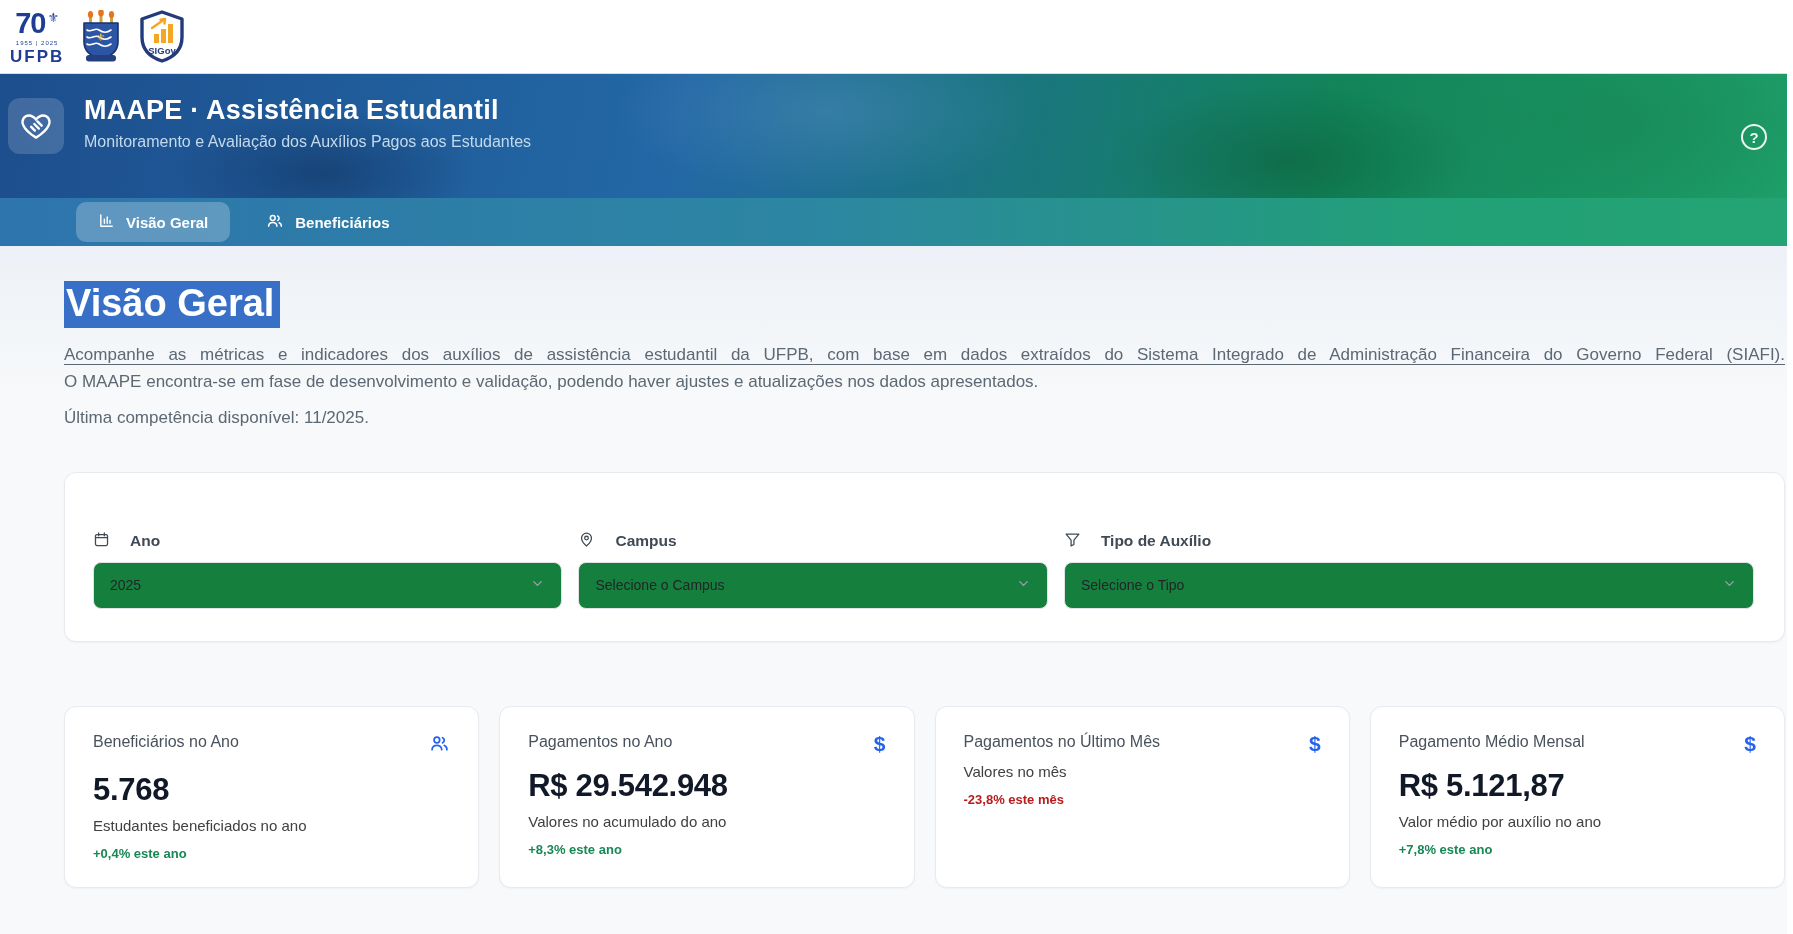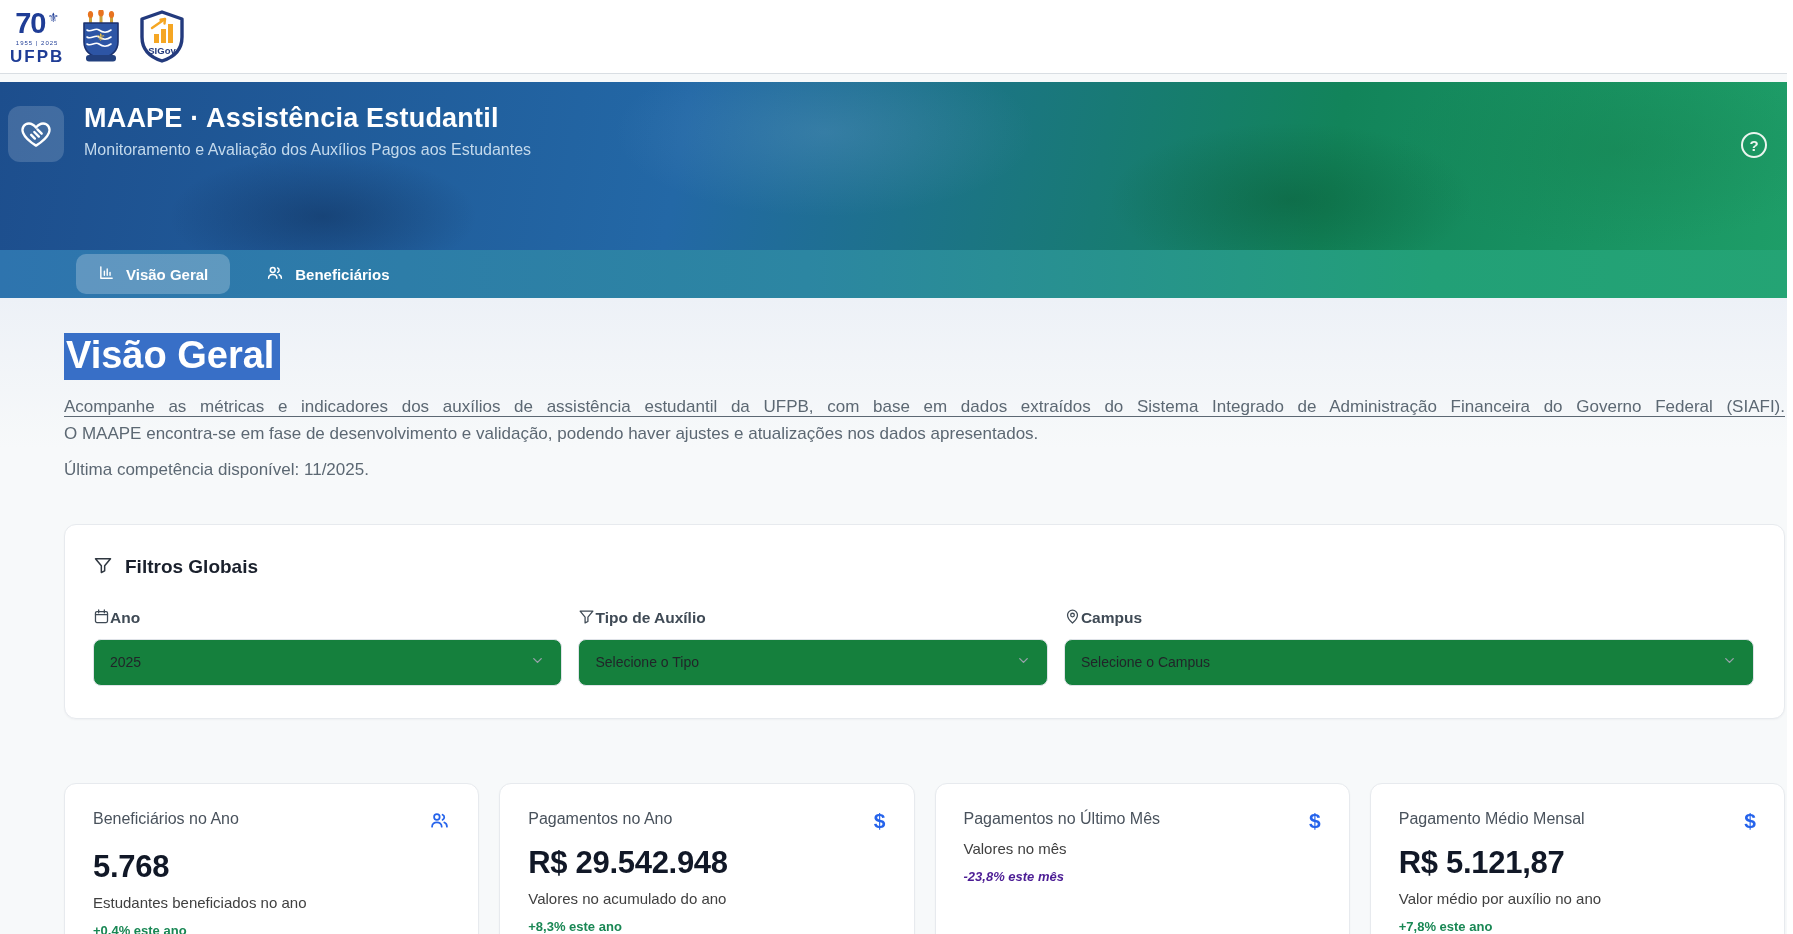--- a/index.html
+++ b/index.html
@@ -10,21 +10,21 @@
   .topbar { height:74px; background:#ffffff; border-bottom:1px solid #d9dee3; display:flex; align-items:center; padding-left:10px; gap:16px; }
   .logo-ufpb70 { display:flex; flex-direction:column; align-items:center; color:#1f3d96; line-height:1; }
   .logo-ufpb70 .seventy { display:flex; align-items:flex-start; gap:2px; }
   .logo-ufpb70 .seventy .n { font-size:29px; font-weight:900; letter-spacing:-1px; }
   .logo-ufpb70 .seventy .fleur { font-size:13px; margin-top:2px; }
   .logo-ufpb70 .years { font-size:6px; letter-spacing:1px; margin:2px 0; }
   .logo-ufpb70 .sig { font-size:17px; font-weight:800; letter-spacing:2px; }
   .logo-crest svg, .logo-sigov svg { display:block; }
 
   
-  .hero { position:relative; height:168px; background:linear-gradient(100deg,#1d4e8d 0%,#2368a6 38%,#12845a 74%,#1e9e68 100%); overflow:hidden;margin-top:8px; }
+  .hero { position:relative; height:124px; background:linear-gradient(100deg,#1d4e8d 0%,#2368a6 38%,#12845a 74%,#1e9e68 100%); overflow:hidden; }
   .hero::before { content:""; position:absolute; inset:0;
     background:
       radial-gradient(220px 90px at 18% 80%, rgba(13,40,80,.45), transparent 70%),
       radial-gradient(300px 120px at 46% 30%, rgba(120,170,210,.25), transparent 70%),
       radial-gradient(260px 110px at 72% 70%, rgba(8,80,45,.40), transparent 70%),
       radial-gradient(320px 140px at 90% 40%, rgba(22,130,80,.45), transparent 70%);
   }
   .hero-inner { position:relative; display:flex; align-items:center; gap:20px; padding:18px 0 0 8px; }
   .hero-appicon { width:56px; height:56px; border-radius:12px; background:rgba(255,255,255,.16); display:flex; align-items:center; justify-content:center; flex:0 0 auto; margin-top:6px; }
   .hero-title { color:#fff; font-size:27px; font-weight:700; letter-spacing:.2px; }
@@ -45,35 +45,35 @@
   .intro { margin-top:13px; color:#5c6873; font-size:17px; line-height:27px; }
   .intro .u-line { display:block; text-align:justify; text-align-last:justify; text-decoration:underline; text-decoration-thickness:1px; text-underline-offset:4px; }
   .competency { margin-top:13px; color:#5c6873; font-size:17px; }
 
   .card { background:#fff; border:1px solid #e7eaee; border-radius:12px; box-shadow:0 1px 2px rgba(16,24,40,.04); }
 
   
   .filters-card { margin-top:44px; padding:30px 30px 32px 28px; }
   .filters-head { display:flex; align-items:center; gap:12px; color:#1a202c; font-size:19px; font-weight:700; }
   .filters-grid { display:grid; grid-template-columns:1fr 1fr 1.47fr; gap:16px; margin-top:28px; }
-  .f-label { display:flex; align-items:center; gap:0; color:#3f4a55; font-size:15.5px; font-weight:600; }
+  .f-label { display:flex; align-items:center; gap:20px; color:#3f4a55; font-size:15.5px; font-weight:600; }
   .f-select { margin-top:10px; height:47px; background:#15803d; border:1px solid #dfe3e8; border-radius:8px; display:flex; align-items:center; justify-content:space-between; padding:0 16px; font-size:14px; color:#212529; cursor:pointer; }
 
   
   .stats-grid { display:grid; grid-template-columns:repeat(4,1fr); gap:20px; margin-top:64px; }
   .stat-card { padding:26px 28px; }
   .stat-top { display:flex; align-items:flex-start; justify-content:space-between; }
   .stat-label { color:#49525c; font-size:16px; }
   .stat-icon { color:#2563eb; }
   .dollar-glyph { font-size:21px; font-weight:700; color:#2563eb; line-height:1; }
   .stat-value { margin-top:14px; color:#111827; font-size:31px; font-weight:800; letter-spacing:-.3px; }
   .stat-desc { margin-top:9px; color:#404040; font-size:15px; }
   .stat-delta { margin-top:12px; font-size:13px; font-weight:600; }
   .stat-delta.up { color:#198754; }
-  .stat-delta.down { color:#4c1d95;font-style:italic; }
+  .stat-delta.down { color:#b91c1c; }
 
   .scroll-strip { position:absolute; top:0; right:0; width:6px; height:934px; background:#ffffff; }
   svg { stroke-linecap:round; stroke-linejoin:round; }
 </style>
 </head>
 <body>
 
 <div class="topbar">
   <div class="logo-ufpb70">
     <div class="seventy">
@@ -158,28 +158,20 @@
   <h1 class="page-title"><span class="selected">Visão Geral</span></h1>
 
   <p class="intro">
     <span class="u-line">Acompanhe as métricas e indicadores dos auxílios de assistência estudantil da UFPB, com base em dados extraídos do Sistema Integrado de Administração Financeira do Governo Federal (SIAFI).</span>
     <span>O MAAPE encontra-se em fase de desenvolvimento e validação, podendo haver ajustes e atualizações nos dados apresentados.</span>
   </p>
 
   <p class="competency">Última competência disponível: 11/2025.</p>
 
   <div class="card filters-card">
-    <div class="filters-head">
-      <span>
-        <svg width="20" height="20" viewBox="0 0 24 24" fill="none" stroke="#2f3740" stroke-width="1.8">
-          <path d="M3 4.5 h18 l-7 8.5 v6 l-4 2 v-8z"></path>
-        </svg>
-      </span>
-      <span>Filtros Globais</span>
-    </div>
 
     <div class="filters-grid">
       <div>
         <div class="f-label">
           <span>
             <svg width="17" height="17" viewBox="0 0 24 24" fill="none" stroke="#3f4a55" stroke-width="1.8">
               <rect x="3.5" y="5" width="17" height="15.5" rx="2"></rect>
               <path d="M3.5 9.5 h17 M8 2.8 v4 M16 2.8 v4"></path>
             </svg>
           </span>
@@ -192,47 +184,47 @@
                 <path d="M6 9 l6 6 6-6"></path>
               </svg>
           </span>
         </div>
       </div>
 
       <div>
         <div class="f-label">
           <span>
             <svg width="17" height="17" viewBox="0 0 24 24" fill="none" stroke="#3f4a55" stroke-width="1.8">
-              <path d="M3 4.5 h18 l-7 8.5 v6 l-4 2 v-8z"></path>
+              <path d="M12 21.2 s-7-5.6-7-11.2 a7 7 0 0 1 14 0 c0 5.6-7 11.2-7 11.2z"></path>
+              <circle cx="12" cy="10" r="2.6"></circle>
             </svg>
           </span>
-          <span>Tipo de Auxílio</span>
+          <span>Campus</span>
         </div>
         <div class="f-select">
-          <span>Selecione o Tipo</span>
+          <span>Selecione o Campus</span>
           <span>
             <svg width="15" height="15" viewBox="0 0 24 24" fill="none" stroke="#98a1aa" stroke-width="2.2">
                 <path d="M6 9 l6 6 6-6"></path>
               </svg>
           </span>
         </div>
       </div>
 
       <div>
         <div class="f-label">
           <span>
             <svg width="17" height="17" viewBox="0 0 24 24" fill="none" stroke="#3f4a55" stroke-width="1.8">
-              <path d="M12 21.2 s-7-5.6-7-11.2 a7 7 0 0 1 14 0 c0 5.6-7 11.2-7 11.2z"></path>
-              <circle cx="12" cy="10" r="2.6"></circle>
+              <path d="M3 4.5 h18 l-7 8.5 v6 l-4 2 v-8z"></path>
             </svg>
           </span>
-          <span>Campus</span>
+          <span>Tipo de Auxílio</span>
         </div>
         <div class="f-select">
-          <span>Selecione o Campus</span>
+          <span>Selecione o Tipo</span>
           <span>
             <svg width="15" height="15" viewBox="0 0 24 24" fill="none" stroke="#98a1aa" stroke-width="2.2">
                 <path d="M6 9 l6 6 6-6"></path>
               </svg>
           </span>
         </div>
       </div>
     </div>
   </div>
 

